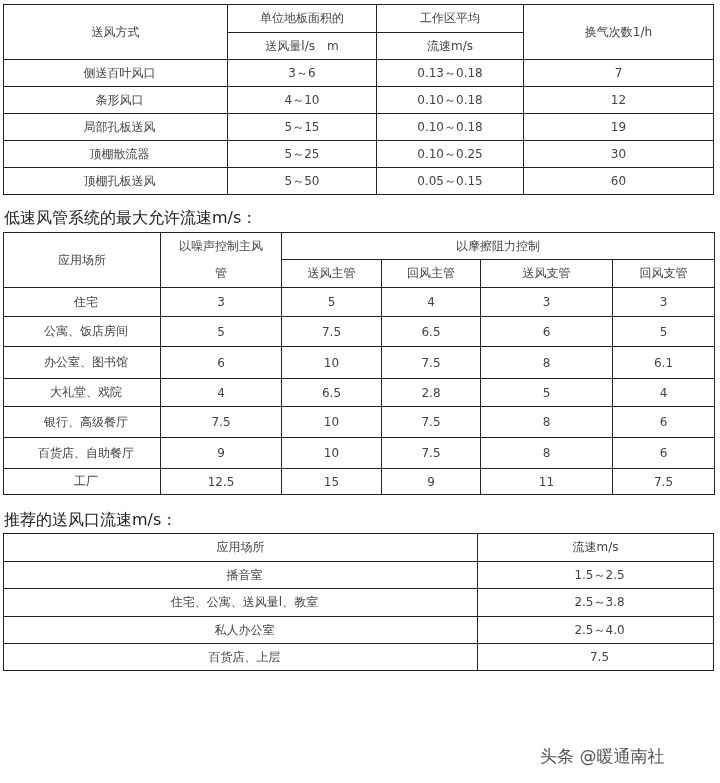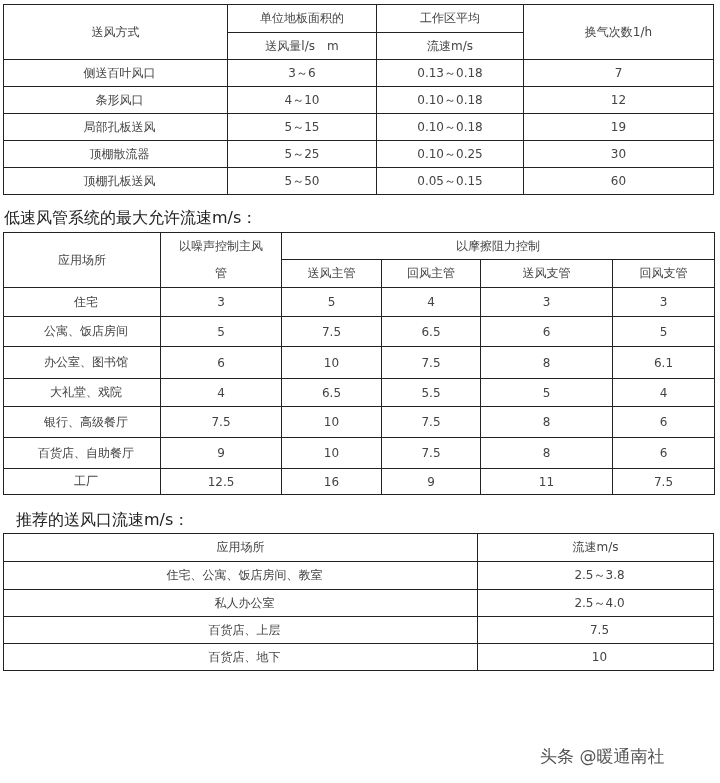--- a/index.html
+++ b/index.html
@@ -111,21 +111,21 @@
     <td class="c">6</td>
     <td class="c">10</td>
     <td class="c">7.5</td>
     <td class="c">8</td>
     <td class="c">6.1</td>
   </tr>
   <tr style="height:28px">
     <td class="l">大礼堂、戏院</td>
     <td class="c">4</td>
     <td class="c">6.5</td>
-    <td class="c">5.5</td>
+    <td class="c">2.8</td>
     <td class="c">5</td>
     <td class="c">4</td>
   </tr>
   <tr style="height:31px">
     <td class="l">银行、高级餐厅</td>
     <td class="c">7.5</td>
     <td class="c">10</td>
     <td class="c">7.5</td>
     <td class="c">8</td>
     <td class="c">6</td>
@@ -134,51 +134,51 @@
     <td class="l">百货店、自助餐厅</td>
     <td class="c">9</td>
     <td class="c">10</td>
     <td class="c">7.5</td>
     <td class="c">8</td>
     <td class="c">6</td>
   </tr>
   <tr style="height:26px">
     <td class="l">工厂</td>
     <td class="c">12.5</td>
-    <td class="c">16</td>
+    <td class="c">15</td>
     <td class="c">9</td>
     <td class="c">11</td>
     <td class="c">7.5</td>
   </tr>
 </tbody>
   </table>
 
-<div class="sec-title" style="left:16px; top:510px;">推荐的送风口流速m/s：</div>
+<div class="sec-title" style="left:4px; top:510px;">推荐的送风口流速m/s：</div>
 <table style="left:3px; top:533px; width:710px;">
   <colgroup>
       <col style="width:474px">
       <col style="width:236px">
     </colgroup>
   <tbody>
       <tr style="height:28px">
     <td class="c">应用场所</td>
     <td class="c">流速m/s</td>
   </tr>
+  <tr style="height:27px">
+    <td class="l">播音室</td>
+    <td class="l">1.5～2.5</td>
+  </tr>
   <tr style="height:28px">
-    <td class="l">住宅、公寓、饭店房间、教室</td>
+    <td class="l">住宅、公寓、送风量l、教室</td>
     <td class="l">2.5～3.8</td>
   </tr>
   <tr style="height:27px">
     <td class="l">私人办公室</td>
     <td class="l">2.5～4.0</td>
   </tr>
   <tr style="height:27px">
     <td class="l">百货店、上层</td>
     <td class="l">7.5</td>
   </tr>
-  <tr style="height:27px">
-    <td class="l">百货店、地下</td>
-    <td class="l">10</td>
-  </tr>
 </tbody>
   </table>
 
 <div class="watermark">头条 @暖通南社</div>
 
 </body></html>

